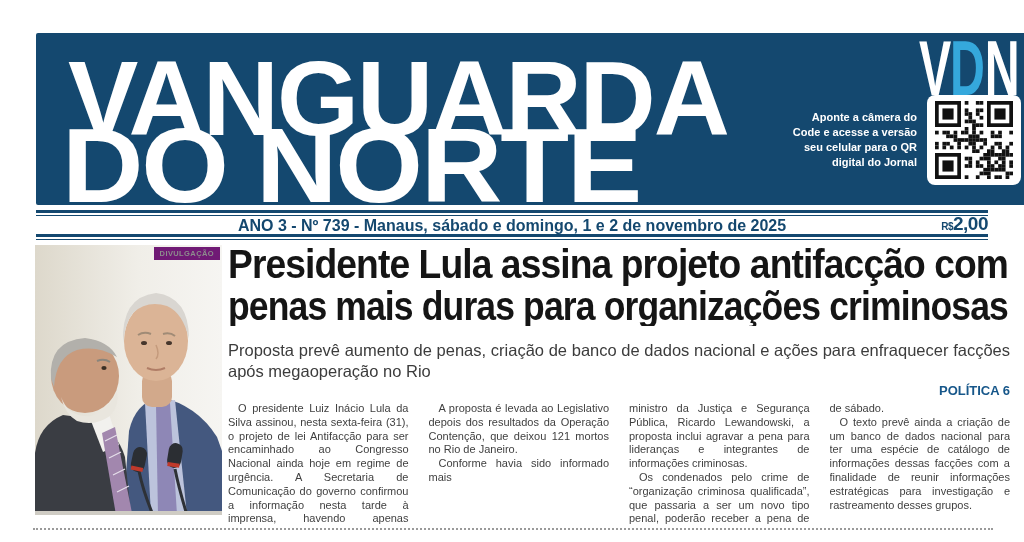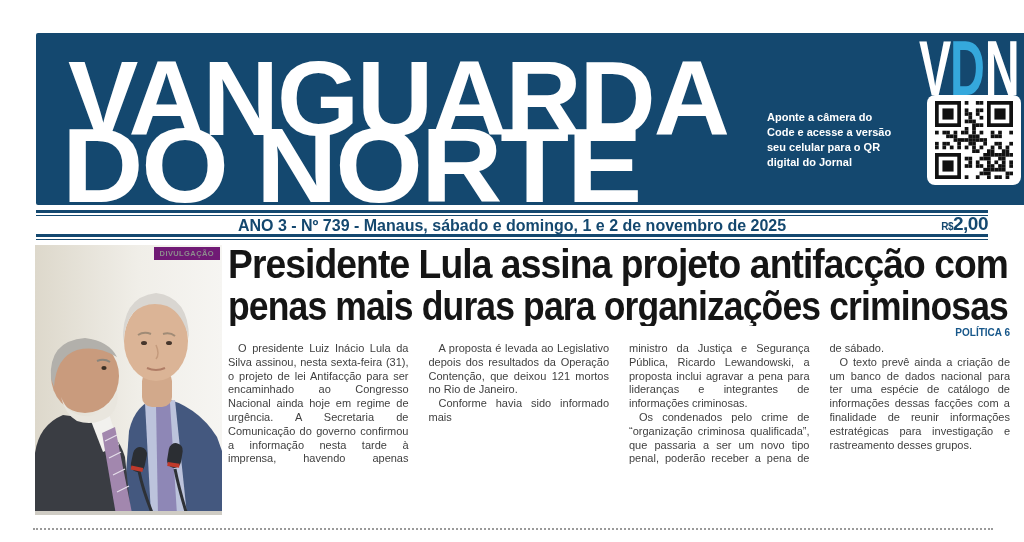--- a/index.html
+++ b/index.html
@@ -12,21 +12,21 @@
   .masthead-title-svg{position:absolute;left:0;top:0;width:952px;height:172px;}
   .mh{font-family:"Liberation Sans",sans-serif;font-weight:bold;fill:#ffffff;
       font-size:106px;letter-spacing:-2px;}
 
   .vdn-logo{position:absolute;right:10px;top:6px;width:100px;height:60px;}
   .vdn-letter{font-family:"Liberation Sans",sans-serif;font-weight:bold;font-size:78px;}
   .vdn-white{fill:#ffffff;}
   .vdn-blue{fill:#35a8dc;}
 
   .qr-panel{position:absolute;right:8px;top:62px;display:flex;align-items:center;gap:10px;}
-  .qr-caption{width:150px;text-align:left;color:#ffffff;font-weight:bold;
+  .qr-caption{width:150px;text-align:right;color:#ffffff;font-weight:bold;
               font-size:11px;line-height:15px;}
   .qr-caption span{display:block;}
   .qr-card{width:94px;height:90px;background:#ffffff;border-radius:8px;
            display:flex;align-items:center;justify-content:center;}
   .qr-card svg{width:78px;height:78px;}
 
   
   .rule{position:absolute;left:36px;right:36px;background:#14486f;}
   .r1{top:210px;height:3px;} .r2{top:215px;height:1px;}
   .r3{top:234px;height:3px;} .r4{top:239px;height:1px;}
@@ -45,21 +45,21 @@
                 font-size:7.5px;font-weight:bold;letter-spacing:.4px;padding:2px 6px;}
 
   
   .article{position:absolute;left:228px;top:242px;width:782px;}
   .headline-svg{display:block;width:782px;height:84px;}
   .hl{font-family:"Liberation Sans",sans-serif;font-weight:bold;font-size:41px;
       fill:#151515;letter-spacing:-1px;}
   .subheadline{margin:14px 0 0 0;font-size:16.5px;line-height:21px;color:#3c3c3c;
                text-align:justify;}
   .section-ref{margin-top:1px;text-align:right;color:#17578a;font-weight:bold;
-               font-size:10px;}
+               font-size:13px;}
   .columns{display:flex;gap:20px;margin-top:4px;height:124px;overflow:hidden;}
   .col{flex:1 1 0;font-size:11px;line-height:13.8px;color:#3f3f3f;text-align:justify;
        overflow:hidden;}
   .col p{margin:0;}
   .col p.indent{text-indent:10px;}
 
   
   .dotted-separator{position:absolute;left:33px;right:31px;top:528px;
                     border-top:2px dotted #9a9a9a;}
 </style>
@@ -285,20 +285,21 @@
     </svg>
     <figcaption class="photo-credit">DIVULGAÇÃO</figcaption>
   </figure>
 
   <section class="article">
     <svg class="headline-svg" viewBox="0 0 782 84">
       <text class="hl" x="0" y="36" textLength="780" lengthAdjust="spacingAndGlyphs">Presidente Lula assina projeto antifacção com</text>
       <text class="hl" x="0" y="78" textLength="780" lengthAdjust="spacingAndGlyphs">penas mais duras para organizações criminosas</text>
     </svg>
 
+    <p class="subheadline">Proposta prevê aumento de penas, criação de banco de dados nacional e ações para enfraquecer facções após megaoperação no Rio</p>
 
     <div class="section-ref">POLÍTICA 6</div>
 
     <div class="columns">
       <div class="col">
         <p class="indent">O presidente Luiz Inácio Lula da Silva assinou, nesta sexta-feira (31), o projeto de lei Antifacção para ser encaminhado ao Congresso Nacional ainda hoje em regime de urgência. A Secretaria de Comunicação do governo confirmou a informação nesta tarde à imprensa, havendo apenas “pequenos ajustes de</p>
       </div>
       <div class="col">
         <p class="indent">A proposta é levada ao Legislativo depois dos resultados da Operação Contenção, que deixou 121 mortos no Rio de Janeiro.</p>
         <p class="indent">Conforme havia sido informado mais</p>

